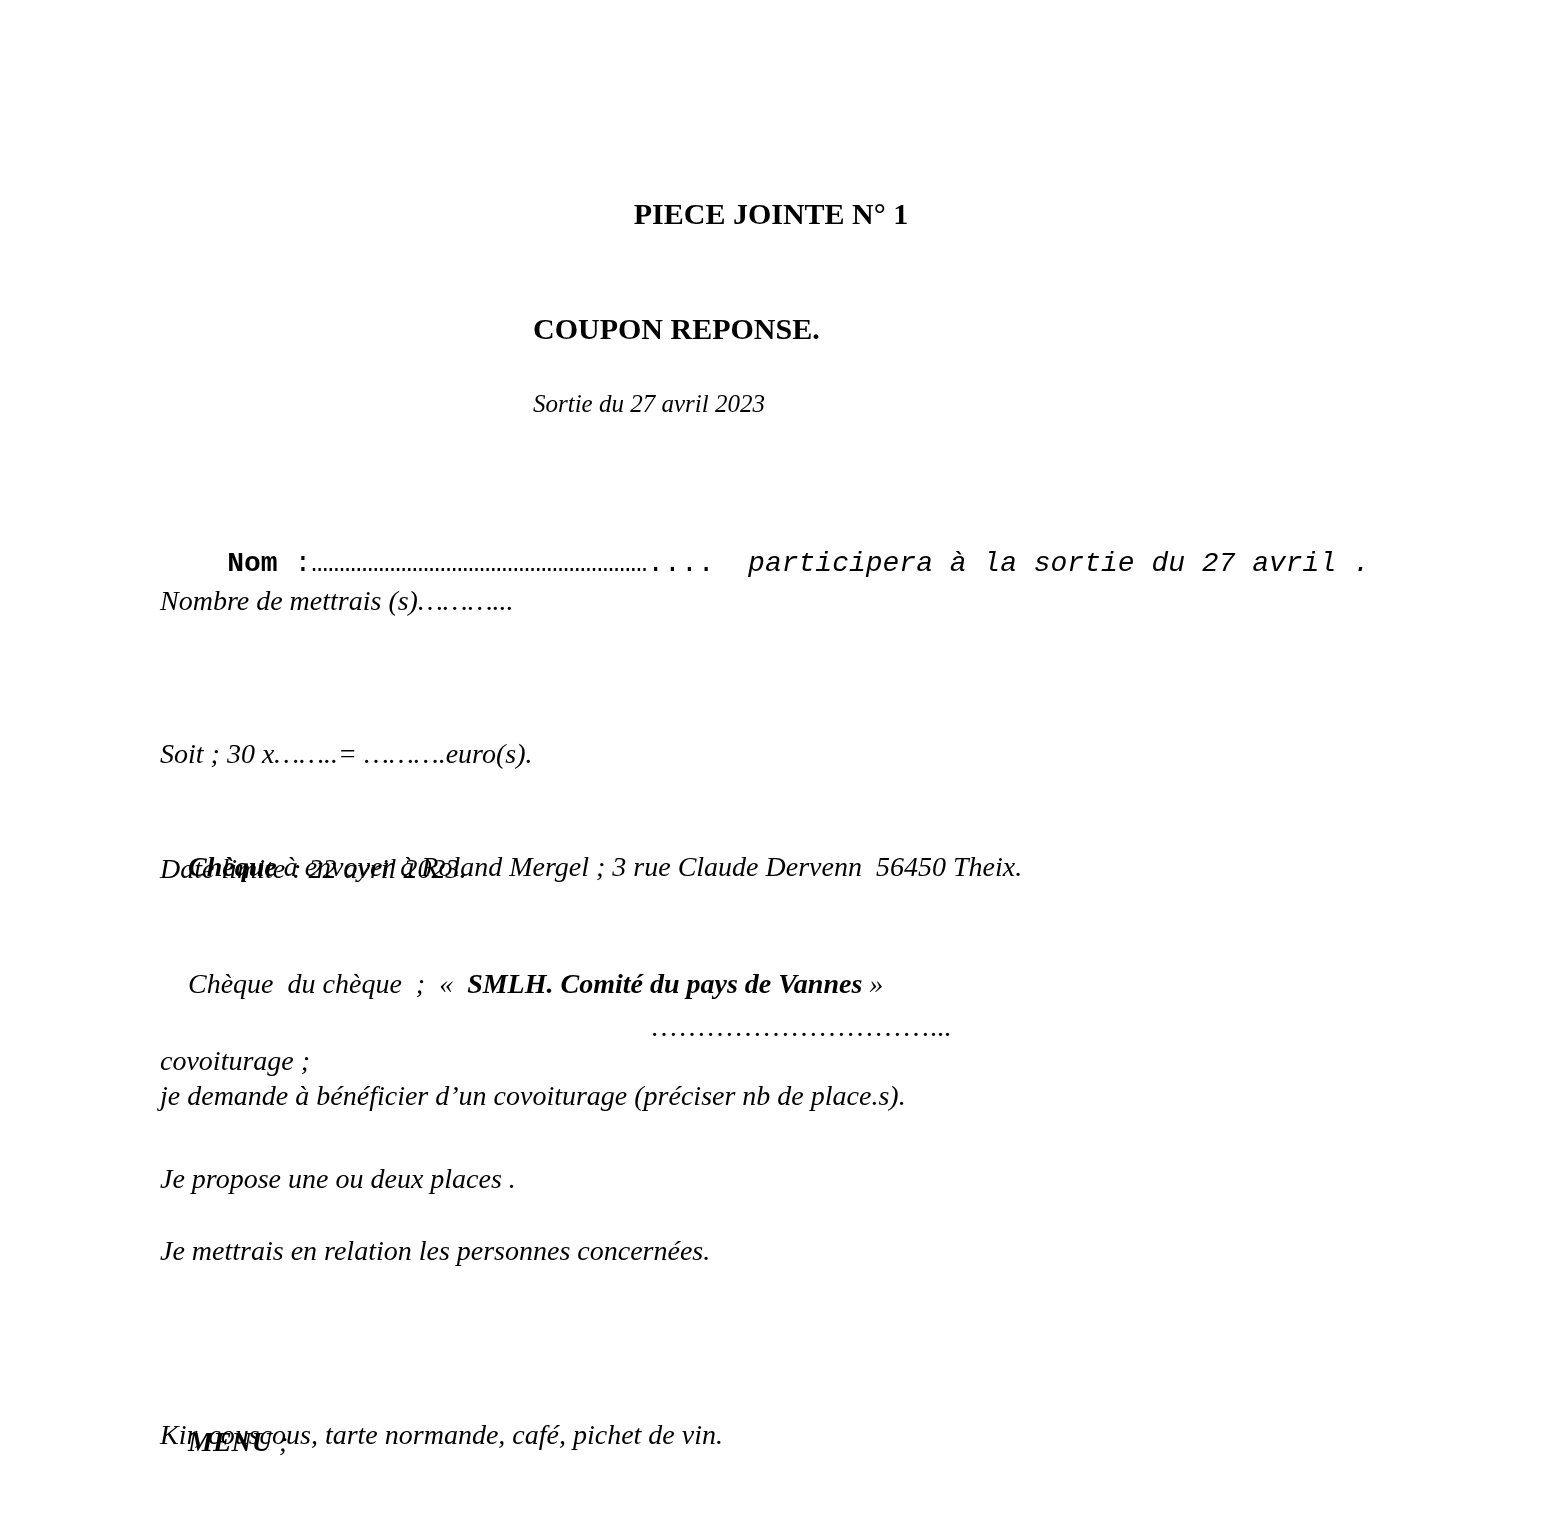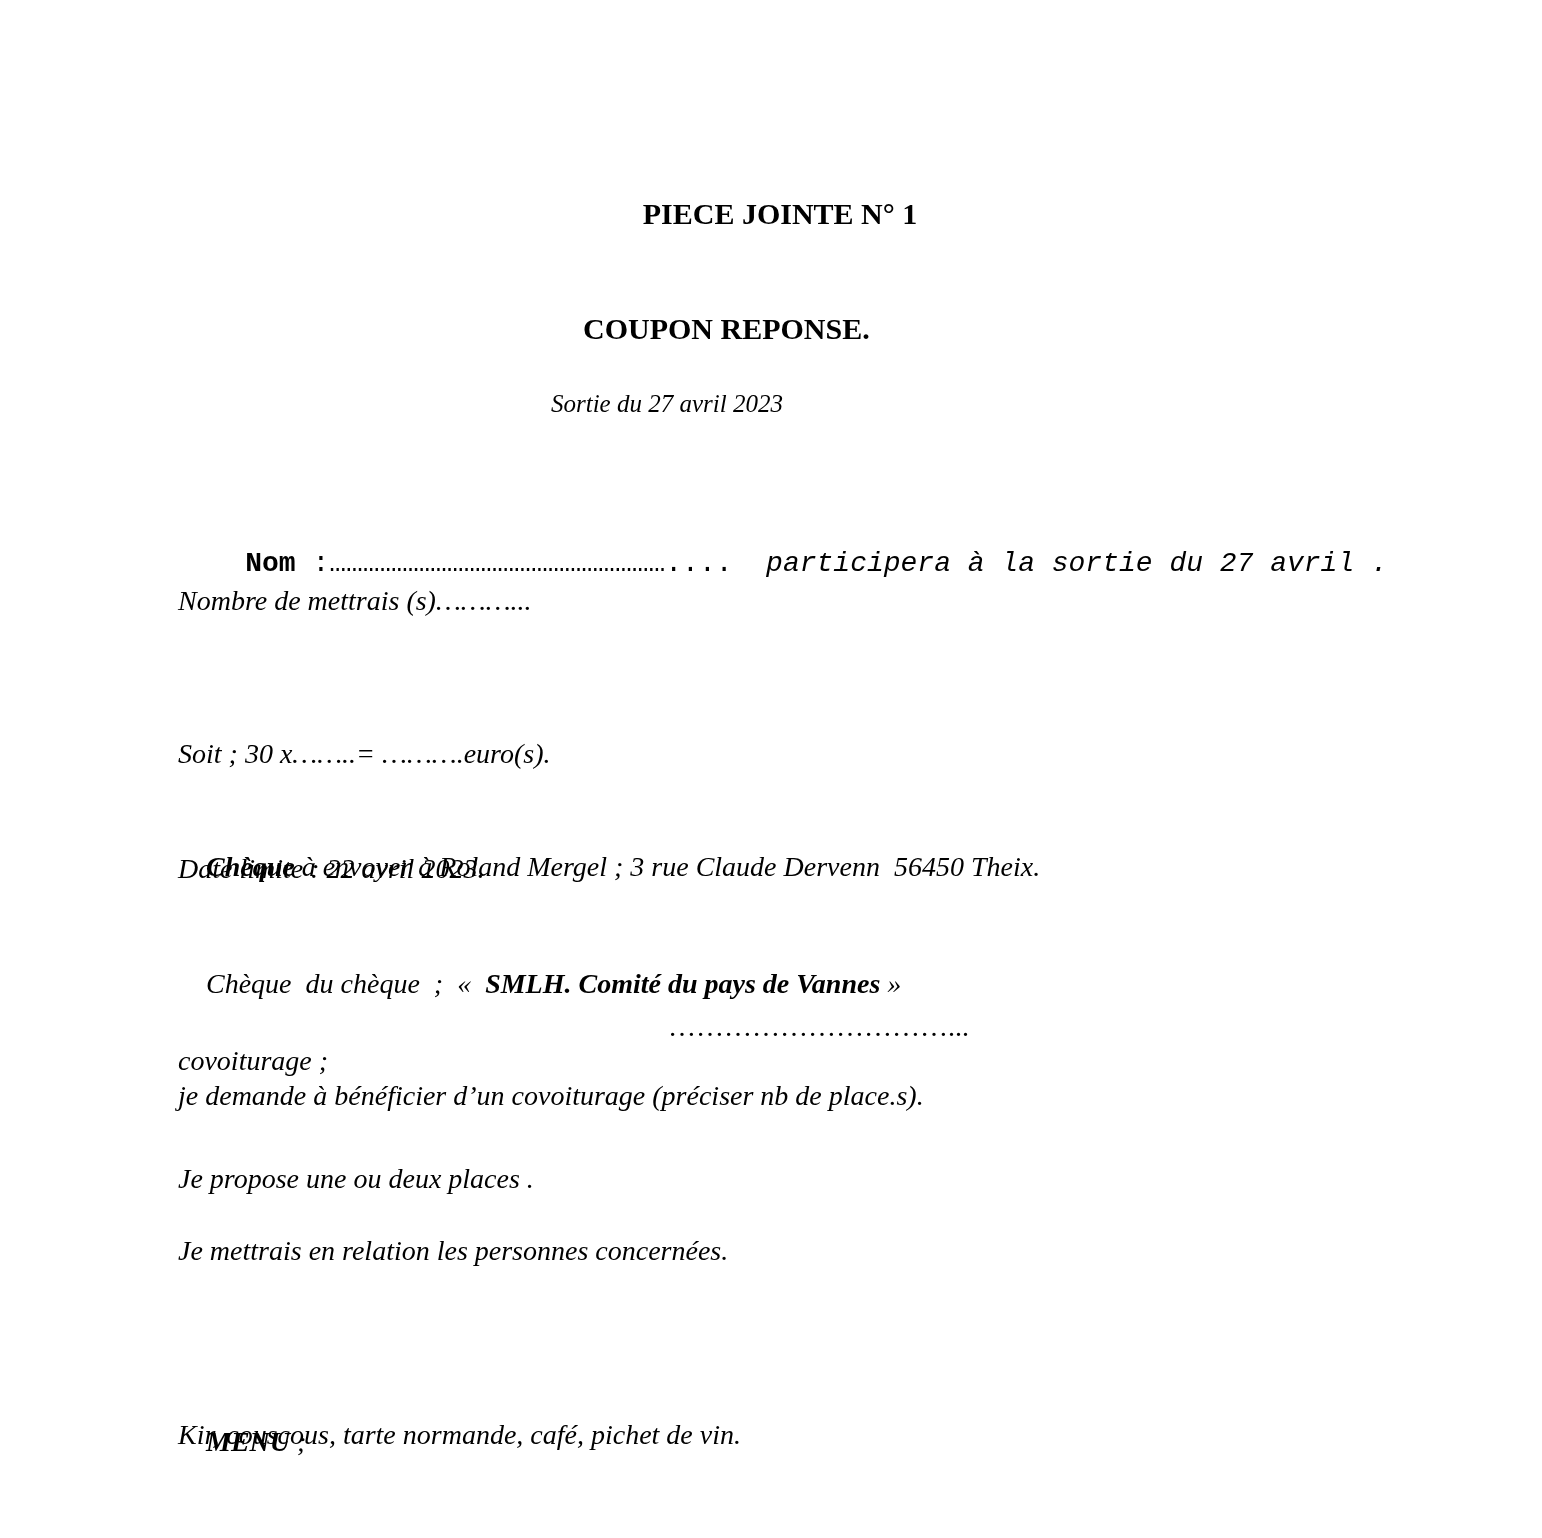--- a/index.html
+++ b/index.html
@@ -12,37 +12,35 @@
     font-family: "Liberation Serif", serif;
     overflow: hidden;
   }
   .line {
     position: absolute;
     font-style: italic;
     font-size: 28px;
     line-height: 38px;
     white-space: pre;
     color: #000000;
-    padding-left: 18px;
   }
   .upright { font-style: normal; }
   .b { font-weight: bold; }
   .heading {
     font-style: normal;
     font-weight: bold;
     font-size: 30px;
     left: 0; right: 0;
     text-align: center;
     white-space: pre;
   }
   .subheading {
     font-style: normal;
     font-weight: bold;
     font-size: 30px;
-    margin-left: 32px;
   }
   .dateline { font-size: 25px; }
 </style>
 </head>
 <body>
 
 <div class="page">
 
   <div class="line heading" style="top:195px;">PIECE JOINTE N° 1</div>
 

